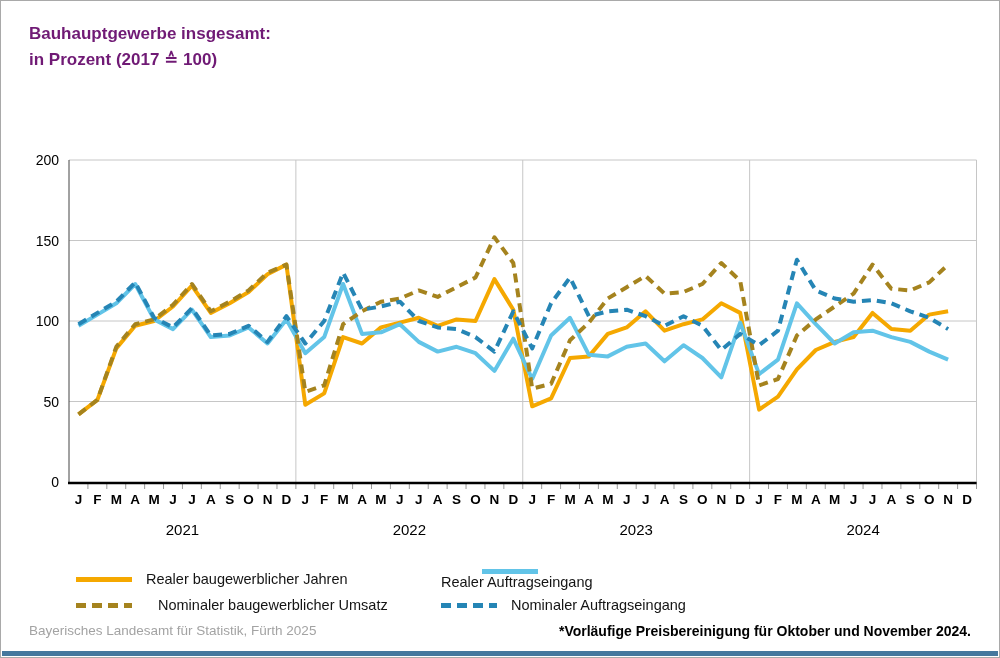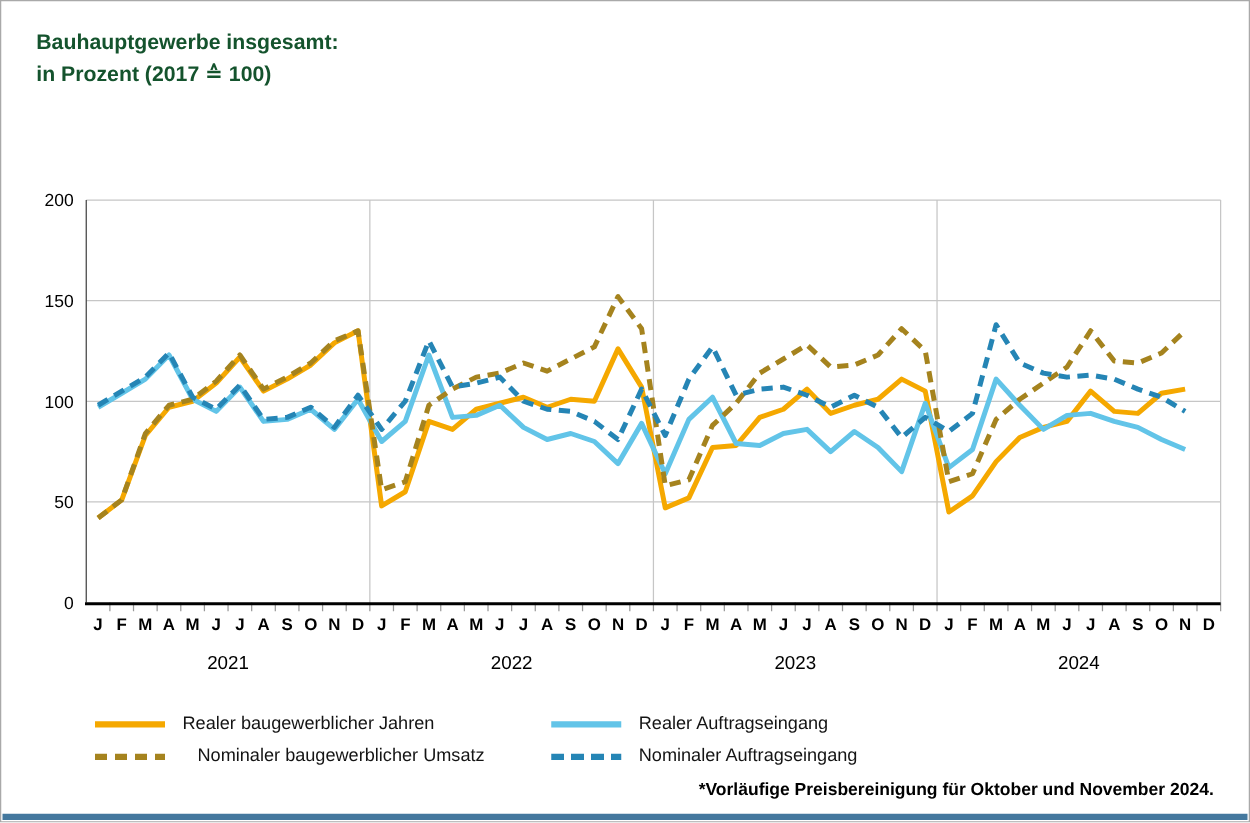--- a/index.html
+++ b/index.html
@@ -3,21 +3,21 @@
 <meta charset="utf-8">
 <style>
   html,body{margin:0;padding:0;background:#fff;}
   #frame{
     position:relative;width:1000px;height:658px;background:#ffffff;
     border:1px solid #a9a9a9;box-sizing:border-box;overflow:hidden;
     font-family:"Liberation Sans","DejaVu Sans",sans-serif;color:#111;
   }
   #title{
     position:absolute;left:28px;top:20px;width:950px;
-    font-size:17px;font-weight:bold;line-height:26px;color:#14532d;
+    font-size:17px;font-weight:bold;line-height:26px;color:#701a75;
   }
   #chart-svg{position:absolute;left:0;top:140px;}
   svg text{font-family:"Liberation Sans","DejaVu Sans",sans-serif;}
   .ylab{font-size:14px;fill:#000;}
   .mlab{font-size:13.5px;font-weight:bold;fill:#000;}
   .yearlab{font-size:15px;fill:#000;}
   #legend{position:absolute;left:0;top:562px;width:1000px;font-size:14.5px;color:#141414;}
   .lg-row{position:absolute;display:flex;align-items:center;height:20px;}
   .swatch{width:56px;height:5px;margin-right:14px;flex:0 0 auto;}
   #footer-source{
@@ -162,26 +162,27 @@
 
   <div id="legend">
     <div class="lg-row" style="left:75px;top:6px;">
       <span class="swatch" style="background: rgb(245, 168, 0);"></span>
       <span>Realer baugewerblicher Jahren</span>
     </div>
     <div class="lg-row" style="left:75px;top:32px;gap:12px;">
       <span class="swatch" style="background: repeating-linear-gradient(90deg, rgb(165, 131, 30) 0px, rgb(165, 131, 30) 10px, transparent 10px, transparent 16px);"></span>
       <span>Nominaler baugewerblicher Umsatz</span>
     </div>
-    <div class="lg-row" style="left:440px;top:6px;">
+    <div class="lg-row" style="left:440px;top:6px;flex-direction:column;">
       <span class="swatch" style="background: rgb(98, 196, 232);"></span>
       <span>Realer Auftragseingang</span>
     </div>
     <div class="lg-row" style="left:440px;top:32px;">
       <span class="swatch" style="background: repeating-linear-gradient(90deg, rgb(37, 133, 181) 0px, rgb(37, 133, 181) 10px, transparent 10px, transparent 16px);"></span>
       <span>Nominaler Auftragseingang</span>
     </div>
   </div>
 
+  <div id="footer-source" style="color: rgb(163, 163, 163);">Bayerisches Landesamt für Statistik, Fürth 2025</div>
   <div id="footer-note">*Vorläufige Preisbereinigung für Oktober und November 2024.</div>
   <div id="bottom-bar" style="background: rgb(68, 120, 158);"></div>
 
 </div>
 
 </body></html>

